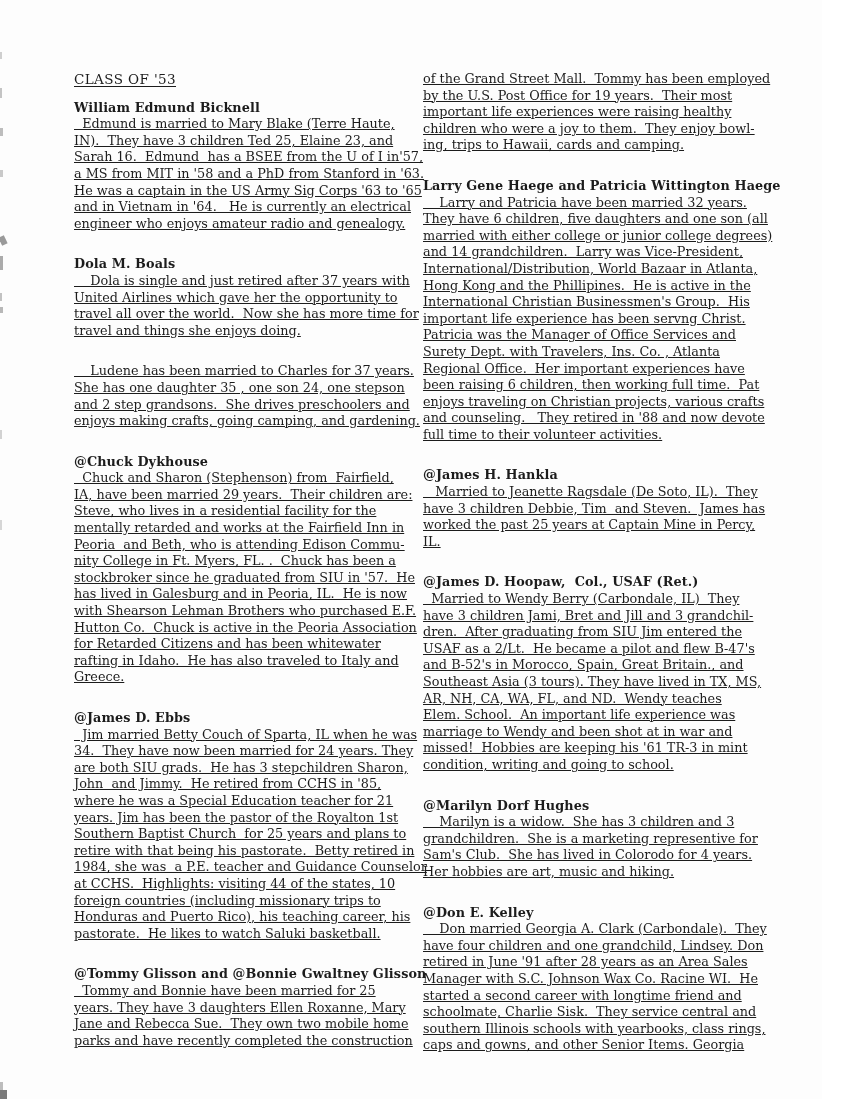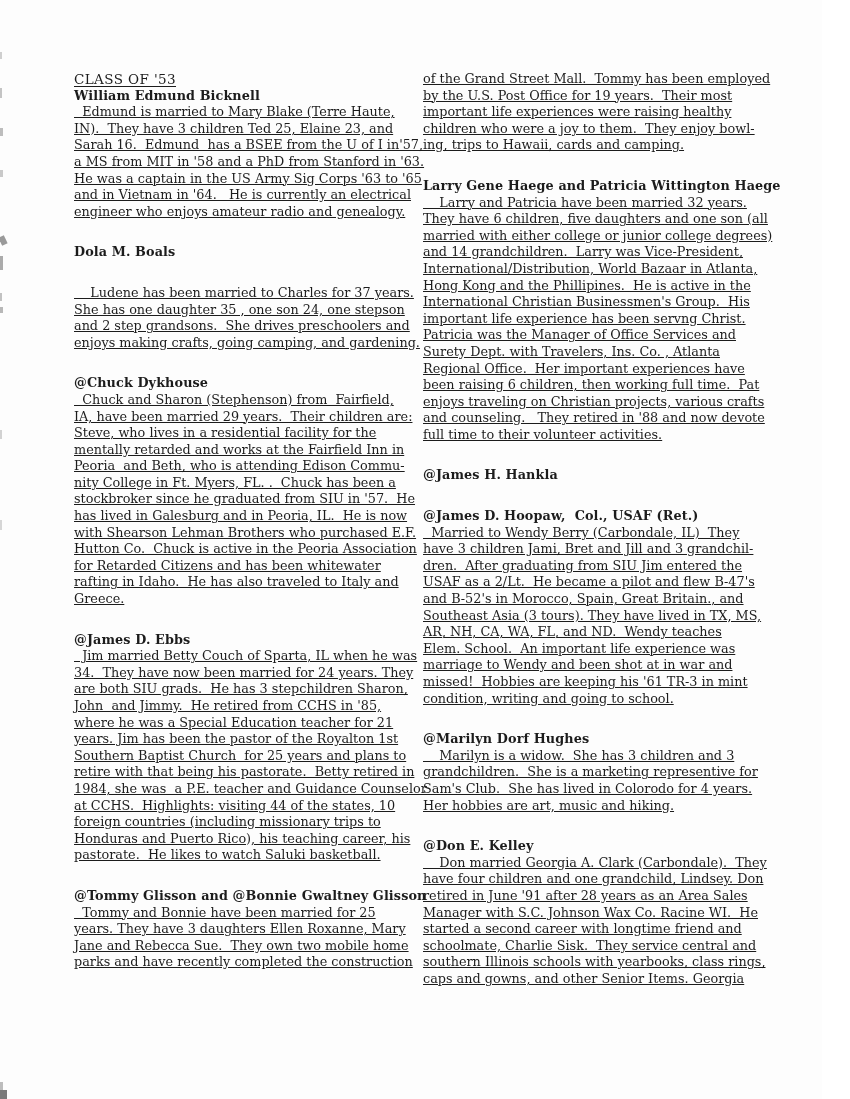--- a/index.html
+++ b/index.html
@@ -26,21 +26,21 @@
   .col-right { left: 423px; width: 377px; }
 
   .class-heading {
     font-size: 13.5px;
     text-decoration: underline;
     text-underline-offset: 2px;
     letter-spacing: 0.4px;
     white-space: pre;
   }
   section.entry { margin-top: 24px; }
-  .col-left section.entry:first-of-type { margin-top: 0; }
+  .col-left section.entry:first-of-type { margin-top: 12px; }
   .entry-name {
     font-weight: bold;
     white-space: pre;
     letter-spacing: 0.1px;
   }
   .entry-body {
     white-space: pre;
     text-decoration: underline;
   }
   .continuation { margin-top: 0; }
@@ -90,20 +90,24 @@
 IN).  They have 3 children Ted 25, Elaine 23, and
 Sarah 16.  Edmund  has a BSEE from the U of I in'57,
 a MS from MIT in '58 and a PhD from Stanford in '63.
 He was a captain in the US Army Sig Corps '63 to '65
 and in Vietnam in '64.   He is currently an electrical
 engineer who enjoys amateur radio and genealogy.</div>
     </section>
 
     <section class="entry">
       <div class="entry-name">Dola M. Boals</div>
+      <div class="entry-body">    Dola is single and just retired after 37 years with
+United Airlines which gave her the opportunity to
+travel all over the world.  Now she has more time for
+travel and things she enjoys doing.</div>
     </section>
 
     <section class="entry">
       <div class="entry-body">    Ludene has been married to Charles for 37 years.
 She has one daughter 35 , one son 24, one stepson
 and 2 step grandsons.  She drives preschoolers and
 enjoys making crafts, going camping, and gardening.</div>
     </section>
 
     <section class="entry">
@@ -170,20 +174,24 @@
 Surety Dept. with Travelers, Ins. Co. , Atlanta
 Regional Office.  Her important experiences have
 been raising 6 children, then working full time.  Pat
 enjoys traveling on Christian projects, various crafts
 and counseling.   They retired in '88 and now devote
 full time to their volunteer activities.</div>
     </section>
 
     <section class="entry">
       <div class="entry-name">@James H. Hankla</div>
+      <div class="entry-body">   Married to Jeanette Ragsdale (De Soto, IL).  They
+have 3 children Debbie, Tim  and Steven.  James has
+worked the past 25 years at Captain Mine in Percy,
+IL.</div>
     </section>
 
     <section class="entry">
       <div class="entry-name">@James D. Hoopaw,  Col., USAF (Ret.)</div>
       <div class="entry-body">  Married to Wendy Berry (Carbondale, IL)  They
 have 3 children Jami, Bret and Jill and 3 grandchil-
 dren.  After graduating from SIU Jim entered the
 USAF as a 2/Lt.  He became a pilot and flew B-47's
 and B-52's in Morocco, Spain, Great Britain., and
 Southeast Asia (3 tours). They have lived in TX, MS,

